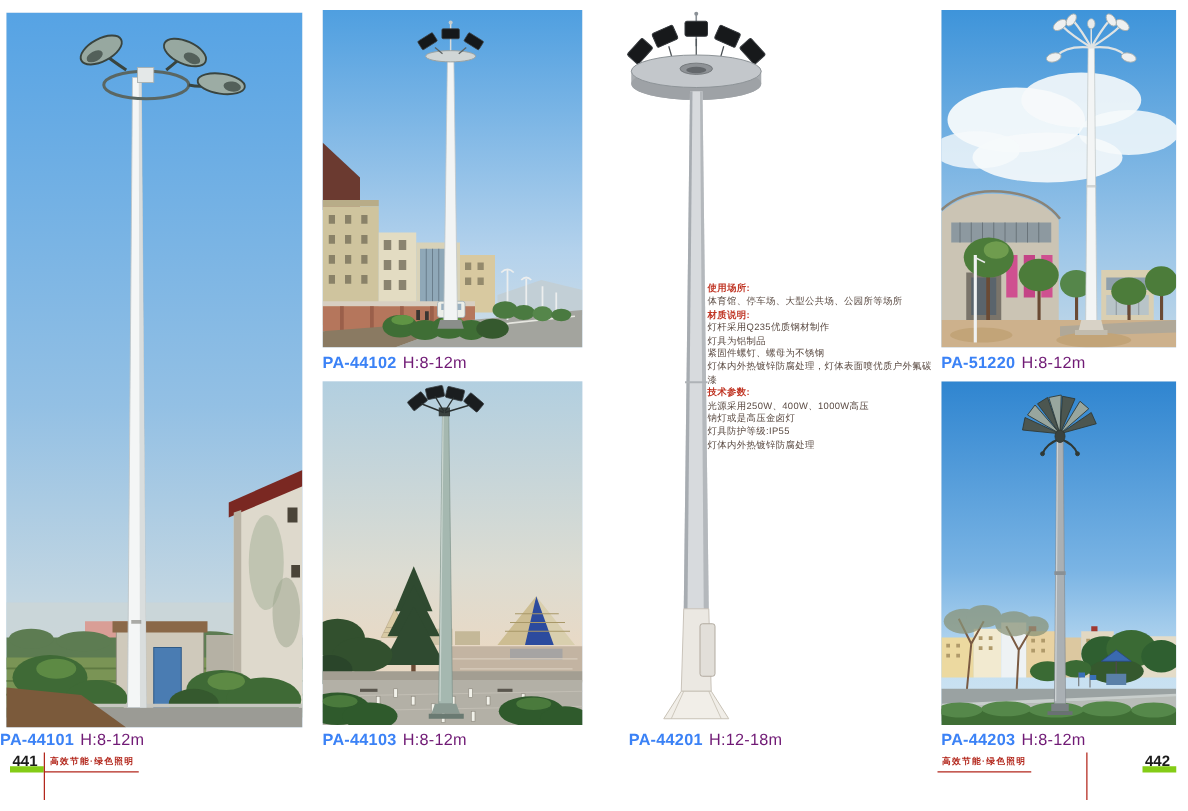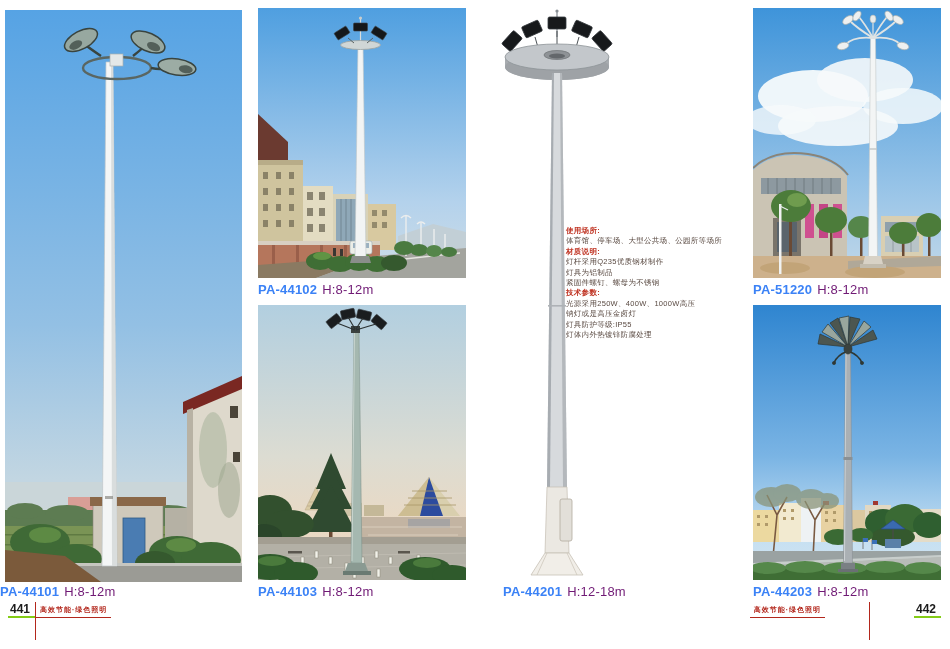--- a/index.html
+++ b/index.html
@@ -9,21 +9,21 @@
   .photo { position:absolute; overflow:hidden; background:#cfe0ee; }
   .photo svg { display:block; }
   .plabel { position:absolute; white-space:nowrap; font-size:13px; letter-spacing:.2px; }
   .plabel .code { color:#3b82f6; font-weight:bold; }
   .plabel .hval { color:#701a75; margin-left:5px; }
   .spec-panel { position:absolute; left:566px; top:226px; width:186px; z-index:5;
     font-size:7.5px; line-height:10.4px; color:#5a4a42; letter-spacing:.3px; }
   .spec-panel .sh { color:#c03524; font-weight:bold; }
   .pg-row { position:absolute; top:602px; display:flex; align-items:flex-start; z-index:6; }
   .pg-num { font-size:12px; font-weight:bold; color:#1c1c1c; height:16px; line-height:14px;
-    padding:0 5px 0 2px; border-bottom:2px solid #84cc16; }
+    padding:0 5px 0 2px; border-bottom:5px solid #84cc16; }
   .pg-div { width:1px; height:38px; background:#b3271c; }
   .pg-slogan { font-size:7px; font-weight:bold; color:#b3271c; height:16px; line-height:16px;
     padding:0 4px; letter-spacing:1px; border-bottom:1px solid #b3271c; }
   .footer-left { left:8px; }
   .footer-right { right:9px;gap:44px; }
 </style>
 </head>
 <body>
 
 <div class="page">
@@ -348,20 +348,21 @@
     </svg>
   </div>
 
   <div class="spec-panel">
     <div class="sh">使用场所:</div>
     <div>体育馆、停车场、大型公共场、公园所等场所</div>
     <div class="sh">材质说明:</div>
     <div>灯杆采用Q235优质钢材制作</div>
     <div>灯具为铝制品</div>
     <div>紧固件螺钉、螺母为不锈钢</div>
+    <div>灯体内外热镀锌防腐处理，灯体表面喷优质户外氟碳漆</div>
     <div class="sh">技术参数:</div>
     <div>光源采用250W、400W、1000W高压</div>
     <div>钠灯或是高压金卤灯</div>
     <div>灯具防护等级:IP55</div>
     <div>灯体内外热镀锌防腐处理</div>
   </div>
 
   <div class="photo" style="left:753px; top:8px; width:188px; height:270px;">
     <svg width="188" height="270" viewBox="0 0 188 270">
       <defs>

